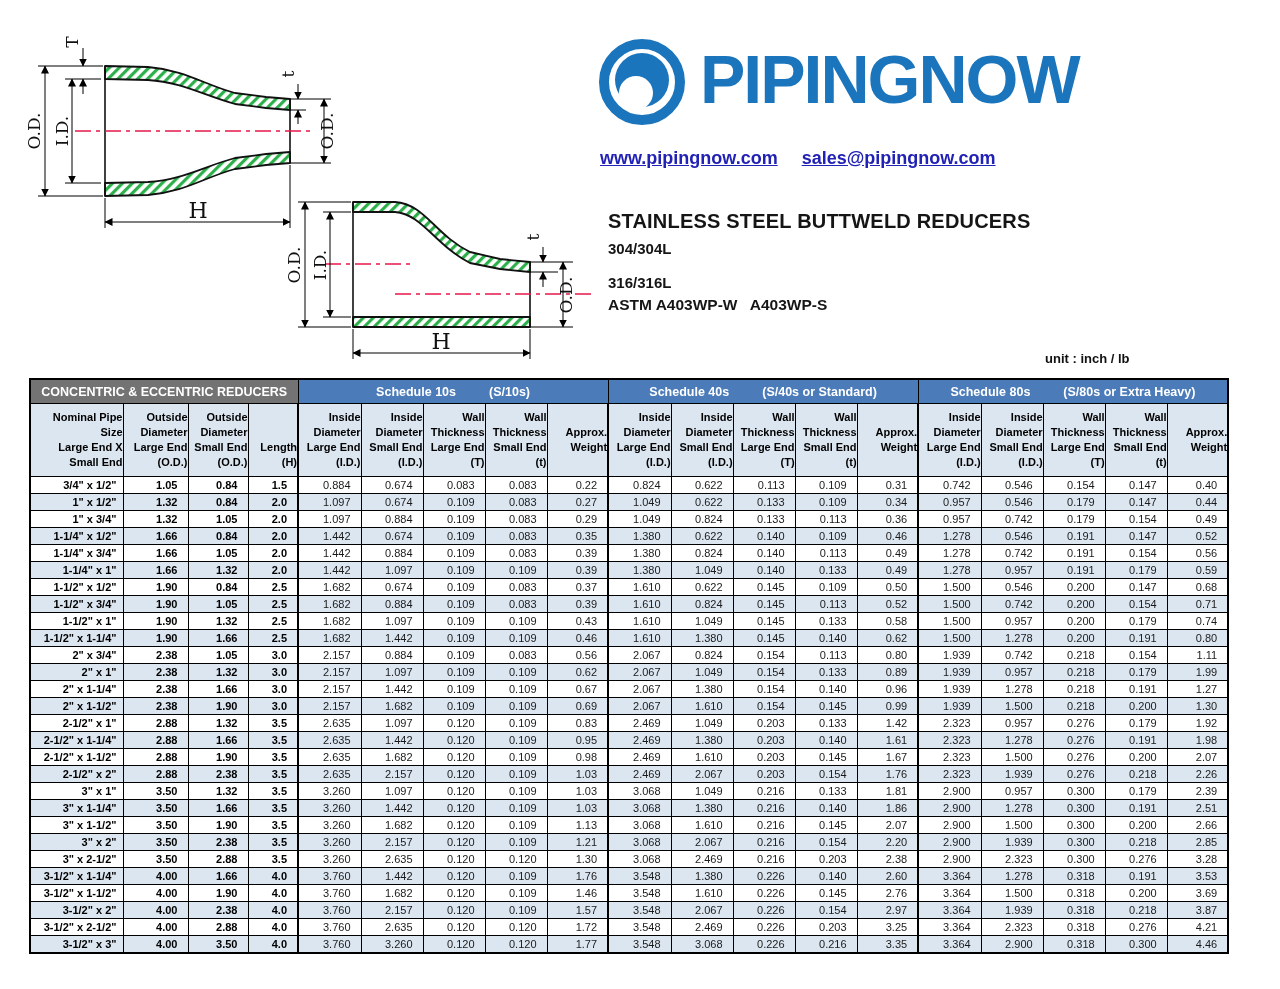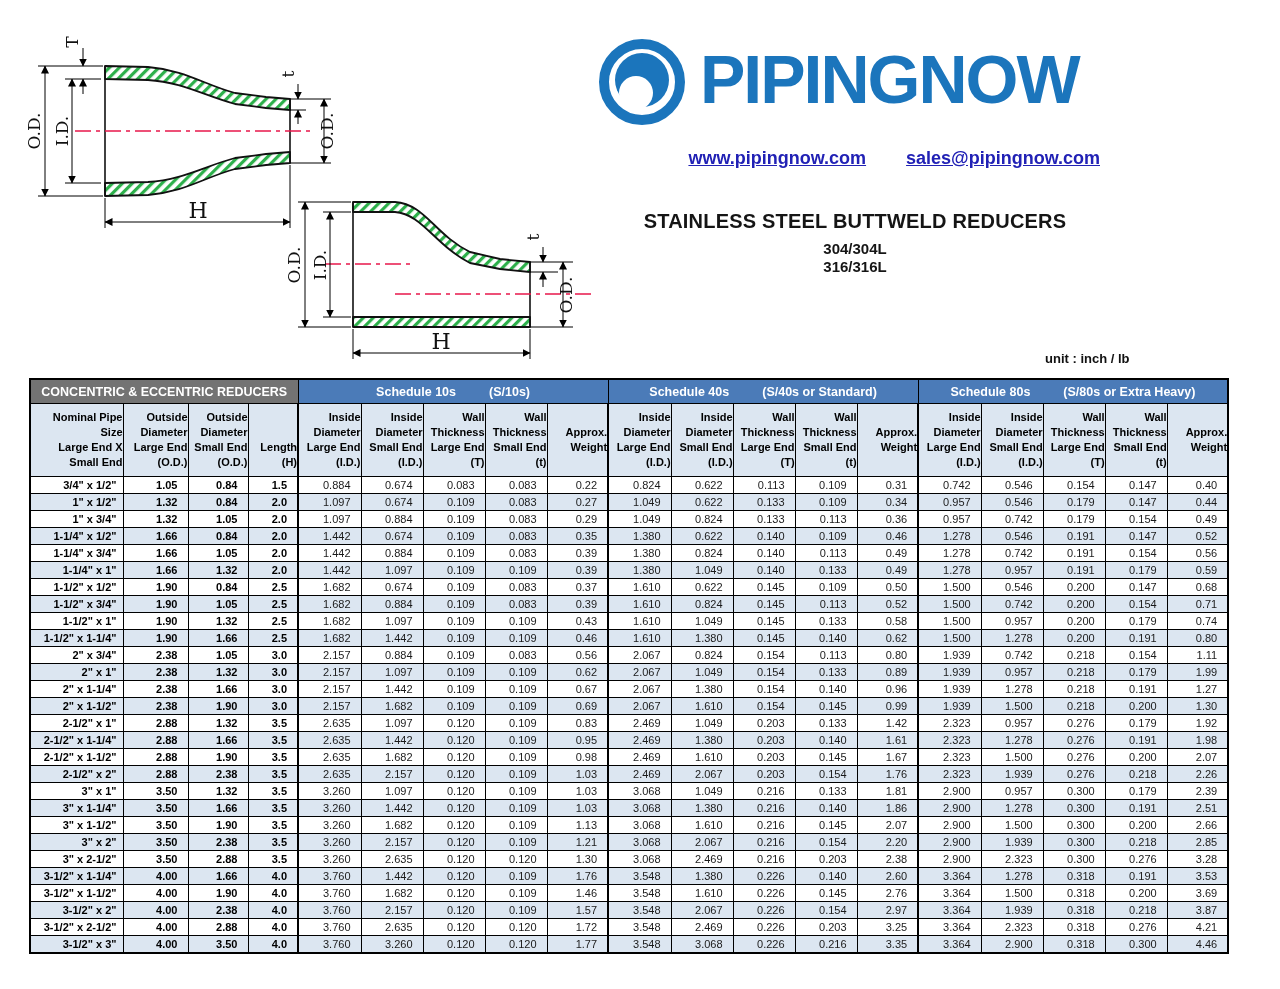--- a/index.html
+++ b/index.html
@@ -2,28 +2,28 @@
 <html><head>
 <meta charset="utf-8">
 <style>
   html,body{margin:0;padding:0}
   body{width:1280px;height:989px;background:#ffffff;font-family:"Liberation Sans",sans-serif;position:relative;overflow:hidden;color:#111}
   .abs{position:absolute}
 
   
   #logo-mark{left:596px;top:36px;width:92px;height:92px}
   #brand-text{left:700px;top:42px;font-size:68px;font-weight:bold;color:#1b75bc;letter-spacing:-2px;line-height:74px;white-space:nowrap}
-  #contact-row{left:600px;top:148px;width:500px;display:flex;justify-content:flex-end;gap:40px;white-space:nowrap}
+  #contact-row{left:600px;top:148px;width:500px;display:flex;justify-content:flex-start;gap:24px;white-space:nowrap}
   #contact-row a{color:#2121b5;font-weight:bold;font-size:18px;text-decoration:underline;cursor:pointer}
 
-  #title-block{left:608px;top:210px;width:494px;text-align:center;color:#151515}
+  #title-block{left:608px;top:210px;width:494px;text-align:left;color:#151515}
   #title-block .t1{font-size:20px;font-weight:bold;letter-spacing:0.2px}
   #title-block .t2{font-size:19px;font-weight:bold;margin-top:7px}
   #title-block .t3{font-size:15px;font-weight:bold;margin-top:7px}
-  #title-block .t4{font-size:15px;font-weight:bold;margin-top:1px}
+  #title-block .t4{font-size:15px;font-weight:bold;margin-top:17px}
   #title-block .t5{font-size:15.5px;font-weight:bold;margin-top:5px;white-space:pre}
 
   #unit-note{left:1045px;top:351px;font-size:13px;font-weight:bold;white-space:pre}
 
   
   #diagram-concentric{left:28px;top:28px}
   #diagram-eccentric{left:278px;top:193px}
   svg text.dim{font-family:"DejaVu Serif",serif;font-size:17px;fill:#111}
   svg text.dimH{font-family:"DejaVu Serif",serif;font-size:22px;fill:#111}
 
@@ -142,20 +142,21 @@
 
 <div id="contact-row" class="abs">
   <a>www.pipingnow.com</a>
   <a>sales@pipingnow.com</a>
 </div>
 
 <div id="title-block" class="abs">
   <div class="t1">STAINLESS STEEL BUTTWELD REDUCERS</div>
   <div class="t3">304/304L</div>
   <div class="t4">316/316L</div>
+  <div class="t5">ASTM A403WP-W   A403WP-S</div>
 </div>
 
 <div id="unit-note" class="abs">unit : inch / lb</div>
 
 <table id="reducer-table">
   <colgroup>
       <col style="width: 93px;">
       <col style="width: 65px;">
       <col style="width: 60px;">
       <col style="width: 50px;">

